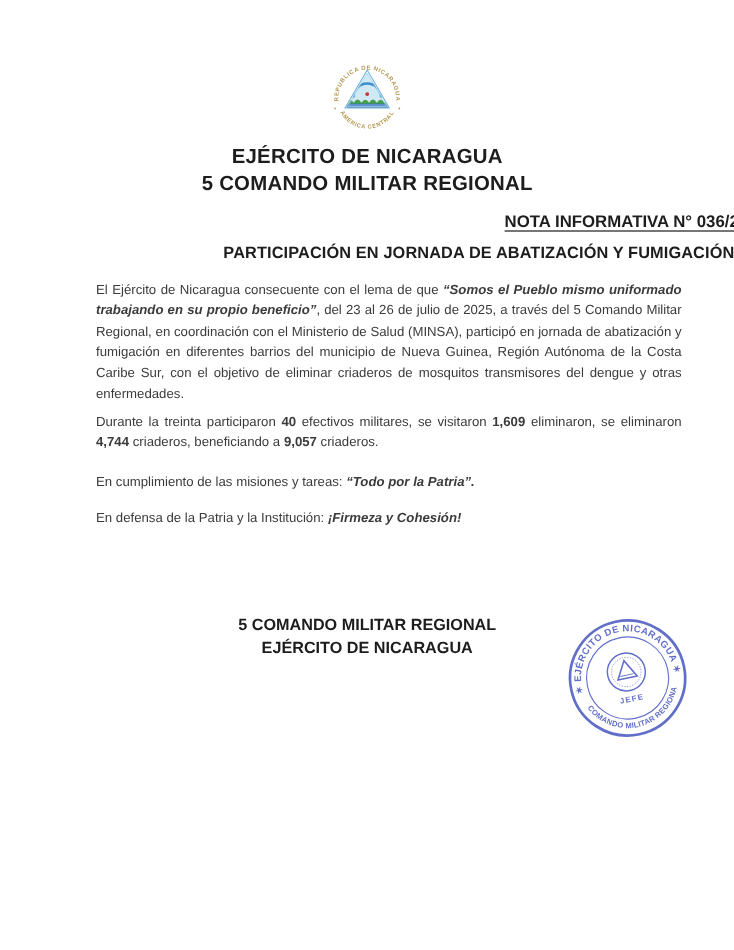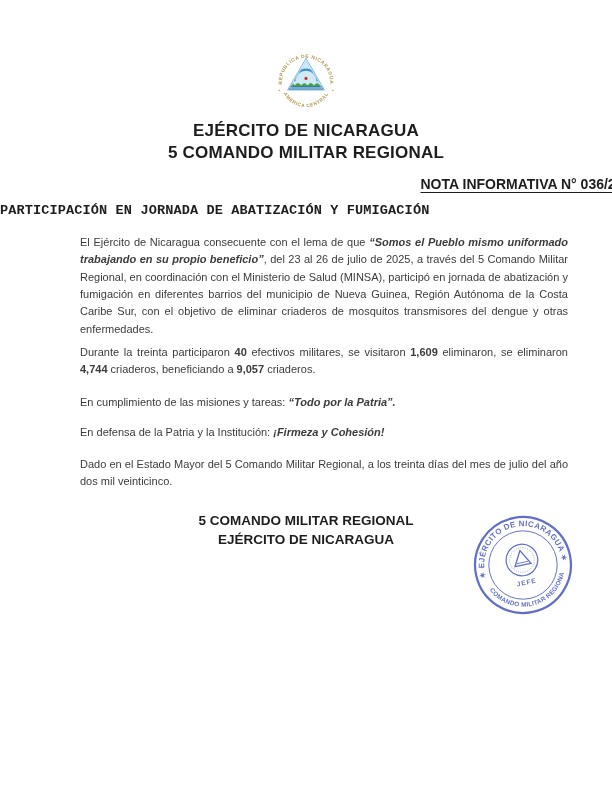--- a/index.html
+++ b/index.html
@@ -11,22 +11,22 @@
   .title-block{
     position:absolute;top:120px;left:0;width:612px;text-align:center;
     font-weight:bold;font-size:17px;line-height:21.5px;color:#1d1d1d;letter-spacing:.2px;
   }
   .nota{
     position:absolute;top:176px;left:0;width:612px;text-align:right;
     font-weight:bold;font-size:14px;color:#1d1d1d;
     text-decoration:underline;text-decoration-thickness:1.3px;text-underline-offset:2.5px;padding-left:27px;
   }
   .subject{
-    position:absolute;top:203px;left:0;width:612px;text-align:left;
-    font-weight:bold;font-size:13.6px;color:#1d1d1d;letter-spacing:.1px;font-family:Liberation Mono, monospace;
+    position:absolute;top:203px;left:0;width:612px;text-align:right;
+    font-weight:bold;font-size:13.6px;color:#1d1d1d;letter-spacing:.1px;
   }
   .para{
     position:absolute;left:80px;width:488px;margin:0;
     font-size:11px;line-height:17.35px;color:#3b3b3b;
   }
   .justify{text-align:justify;}
   .b{font-weight:bold;}
   .bi{font-weight:bold;font-style:italic;text-align:right;}
   .signature{
     position:absolute;top:512px;left:0;width:612px;text-align:center;
@@ -80,21 +80,20 @@
   </div>
 
   <div class="nota">NOTA INFORMATIVA N° 036/2025</div>
 
   <div class="subject">PARTICIPACIÓN EN JORNADA DE ABATIZACIÓN Y FUMIGACIÓN</div>
 
   <p class="para justify" style="top:234px"><span>El Ejército de Nicaragua consecuente con el lema de que </span><span class="bi">“Somos el Pueblo mismo uniformado trabajando en su propio beneficio”</span><span>, del 23 al 26 de julio de 2025, a través del 5 Comando Militar Regional, en coordinación con el Ministerio de Salud (MINSA), participó en jornada de abatización y fumigación en diferentes barrios del municipio de Nueva Guinea, Región Autónoma de la Costa Caribe Sur, con el objetivo de eliminar criaderos de mosquitos transmisores del dengue y otras enfermedades.</span></p>
   <p class="para justify" style="top:344px"><span>Durante la treinta participaron </span><span class="b">40</span><span> efectivos militares, se visitaron </span><span class="b">1,609</span><span> eliminaron, se eliminaron </span><span class="b">4,744</span><span> criaderos, beneficiando a </span><span class="b">9,057</span><span> criaderos.</span></p>
   <p class="para" style="top:394px"><span>En cumplimiento de las misiones y tareas: </span><span class="bi">“Todo por la Patria”.</span></p>
   <p class="para" style="top:424px"><span>En defensa de la Patria y la Institución: </span><span class="bi">¡Firmeza y Cohesión!</span></p>
-  <p class="para justify" style="top:456px"><span>Dado en el Estado Mayor del 5 Comando Militar Regional, a los treinta días del mes de julio del año dos mil veinticinco.</span></p>
 
   <div class="signature">
     <div>5 COMANDO MILITAR REGIONAL</div>
     <div>EJÉRCITO DE NICARAGUA</div>
   </div>
 
   <div class="stamp-wrap">
     <svg viewBox="0 0 100 100" width="102" height="104">
       <defs>
         <path id="stTop" d="M 13.9 61.7 A 38 38 0 1 1 86.1 61.7" fill="none"></path>

